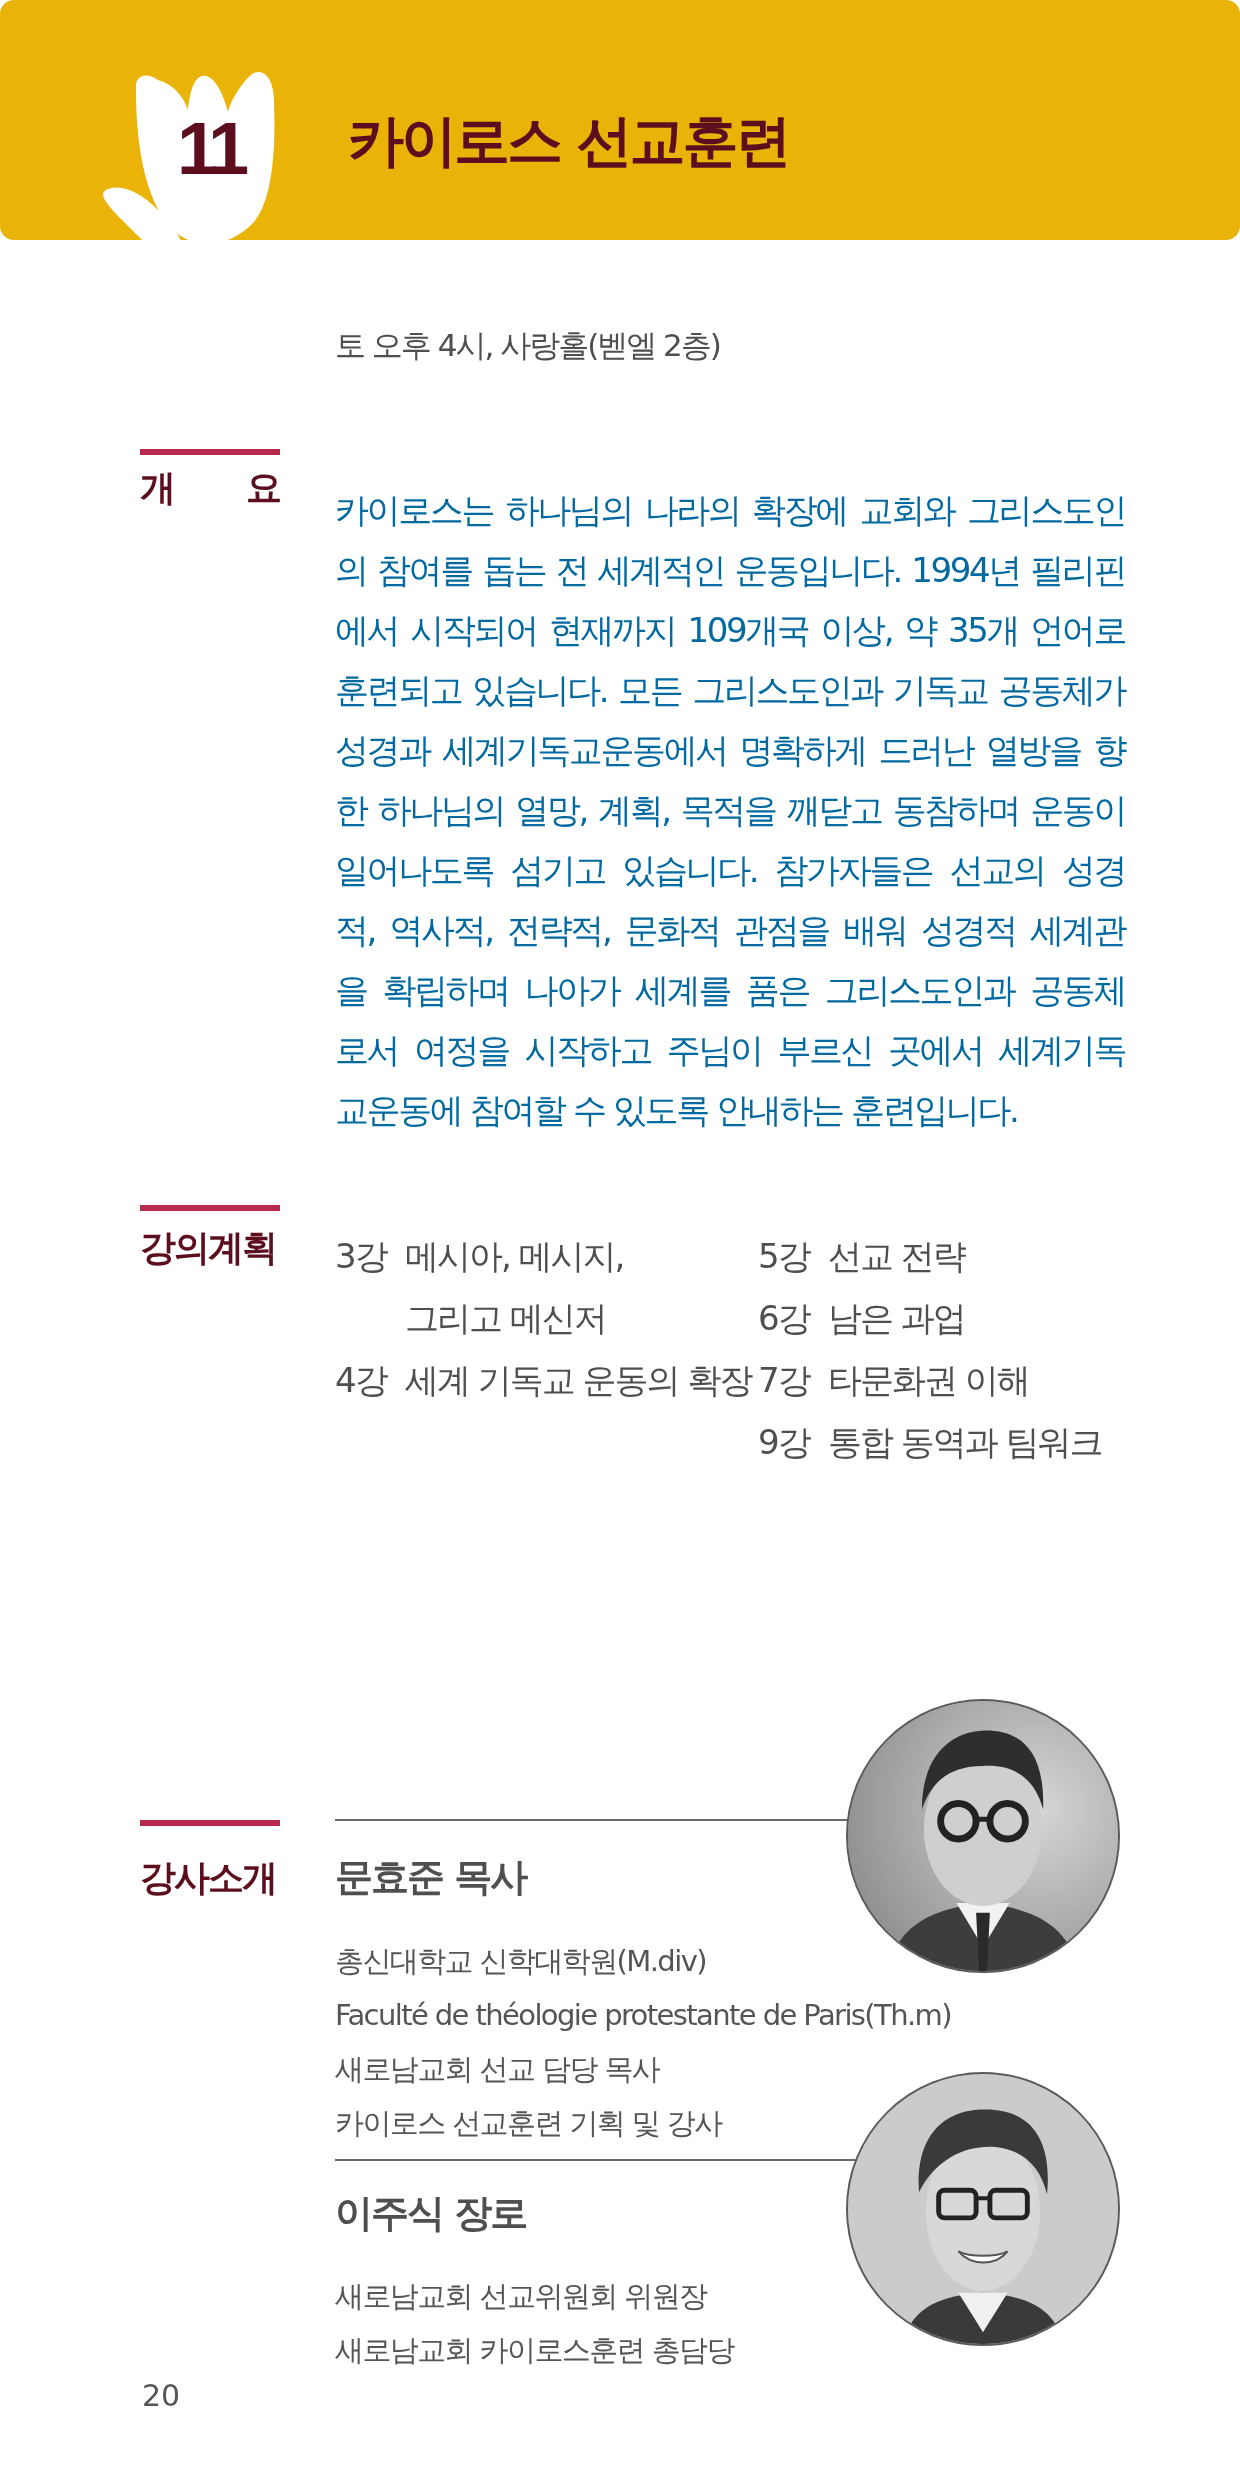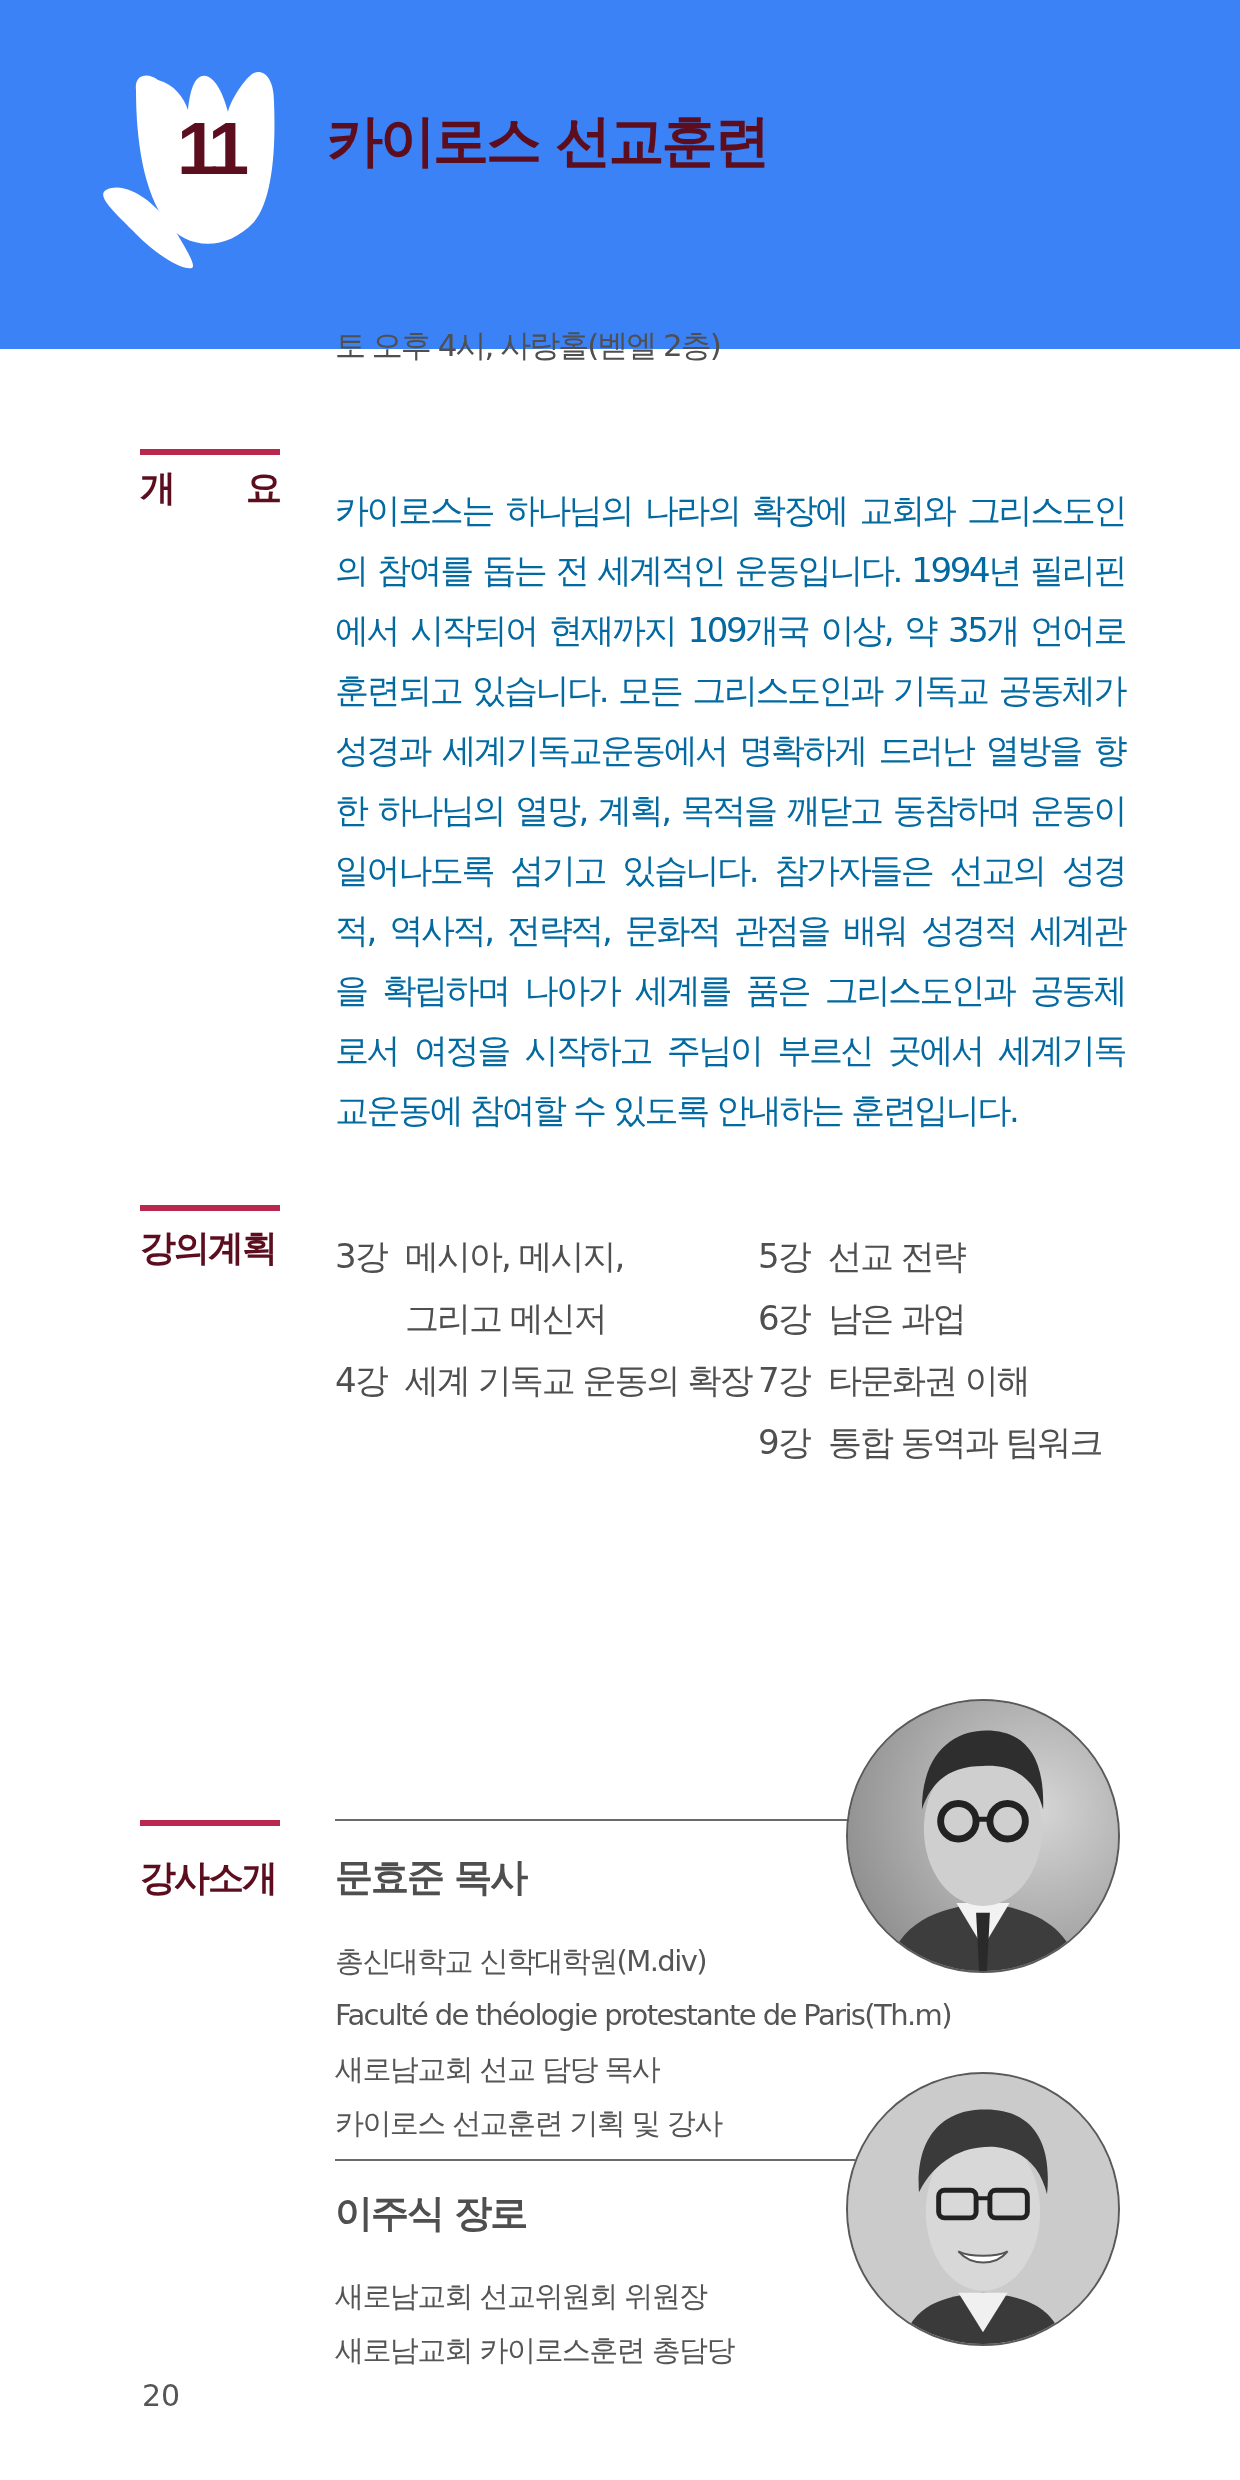--- a/index.html
+++ b/index.html
@@ -1,24 +1,24 @@
 <!DOCTYPE html>
 <html><head>
   <meta charset="utf-8">
   <style>
     * { margin: 0; padding: 0; box-sizing: border-box; }
     html, body { width: 1240px; height: 2480px; background: #ffffff; overflow: hidden; }
     body { position: relative; font-family: "DejaVu Sans", "Liberation Sans", sans-serif; color: #4a4a4a; }
 
-    .header-band { position: absolute; left: 0; top: 0; width: 1240px; height: 349px; background: #3b82f6; }
+    .header-band { position: absolute; left: 0; top: 0; width: 1240px; height: 240px; background: #eab308; border-radius: 14px; }
     .tulip { position: absolute; left: 96px; top: 62px; width: 200px; height: 210px; }
     .chapter-number { position: absolute; left: 170px; top: 112px; width: 80px; text-align: center;
       font-family: "Liberation Sans", sans-serif; font-weight: 700; font-size: 74px; letter-spacing: -6px;
       color: #5c0e1f; line-height: 1; }
-    .page-title { position: absolute; left: 327px; top: 110px; font-family: "DejaVu Serif", serif;
+    .page-title { position: absolute; left: 348px; top: 110px; font-family: "DejaVu Serif", serif;
       font-weight: 700; font-size: 56px; color: #5c0e1f; letter-spacing: -3px; line-height: 1.1; }
 
     .schedule { position: absolute; left: 335px; top: 325px; font-size: 31px; letter-spacing: -2px; color: #4f4f4f; }
 
     .accent-bar { position: absolute; left: 140px; width: 140px; height: 6px; background: #b8284f; }
     .section-label { position: absolute; left: 140px; width: 140px; font-weight: 700; font-size: 36px;
       color: #5c0e1f; letter-spacing: -2px; line-height: 1.1; }
     .section-label.spread { display: flex; justify-content: space-between; }
 
     .overview-text { position: absolute; left: 335px; top: 480px; width: 790px; font-size: 34px;

